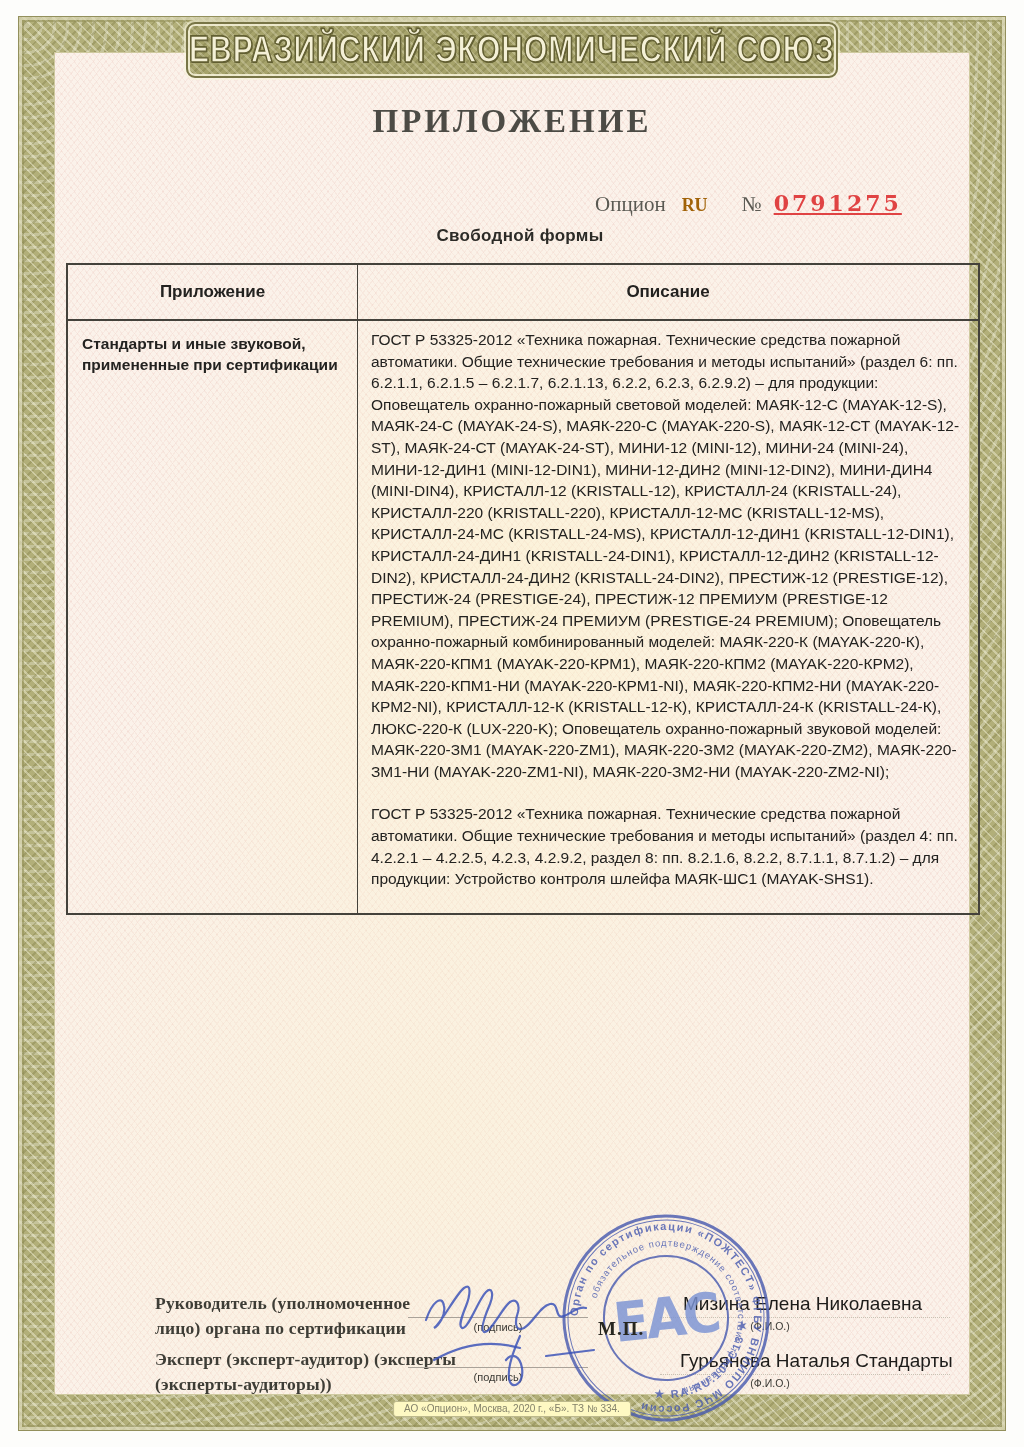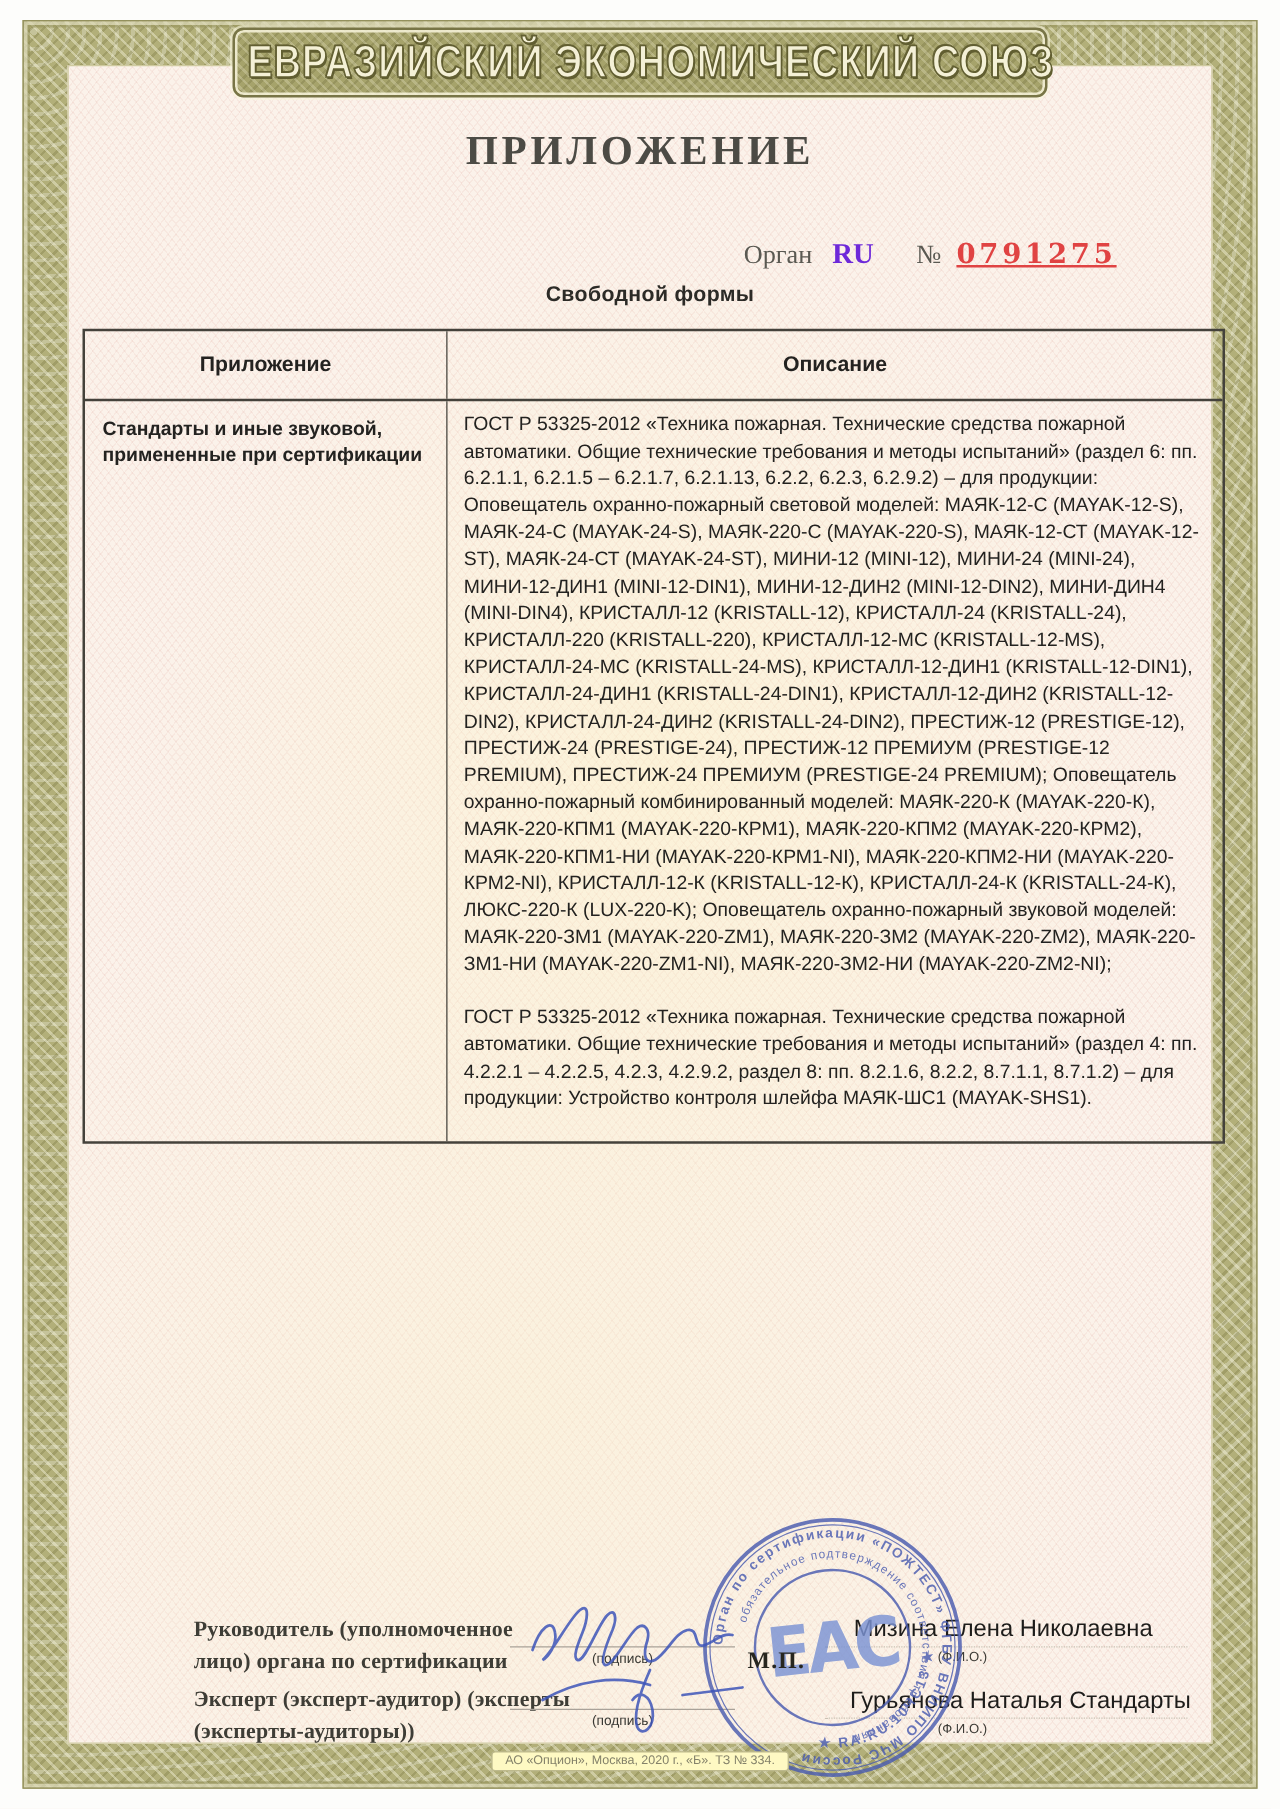--- a/index.html
+++ b/index.html
@@ -33,21 +33,21 @@
   
   .banner{
     position:absolute;left:50%;top:22px;transform:translateX(-50%);
     width:648px;height:52px;border-radius:9px;
     background-color:#a6a36b;
     background-image:
       repeating-linear-gradient(45deg, rgba(244,240,214,.25) 0 2px, rgba(244,240,214,0) 2px 6px),
       repeating-linear-gradient(-45deg, rgba(105,102,55,.25) 0 2px, rgba(105,102,55,0) 2px 6px);
     border:2px solid #787546;
     box-shadow:inset 0 0 0 2px rgba(248,245,220,.85), 0 0 0 2px rgba(248,245,220,.6);
-    display:flex;align-items:center;justify-content:flex-start;
+    display:flex;align-items:center;justify-content:center;
   }
   .banner-text{
     font-family:"Liberation Sans",sans-serif;font-weight:bold;font-size:31px;
     letter-spacing:1px;white-space:nowrap;color:#f4f0d6;
     -webkit-text-stroke:1.1px #615e31;
     text-shadow:1px 1px 0 #615e31, -1px -1px 0 #6b6839;
     transform:scale(.97,1.18);
   }
   .doc-title{
     position:absolute;left:0;top:103px;width:1024px;text-align:center;
@@ -61,21 +61,21 @@
   .cert-no{
     display:inline-block;font-family:"Liberation Sans",sans-serif;font-weight:normal;
     font-size:20px;color:#35342f;letter-spacing:.5px;
     border-bottom:1.5px solid #807e72;padding:0 10px 2px 10px;margin-left:6px;
     vertical-align:baseline;
   }
   .series-row{
     position:absolute;left:595px;top:190px;white-space:nowrap;
     font-family:"Liberation Serif",serif;font-size:21px;color:#5a5952;
   }
-  .series-ru{color:#6d28d9;font-weight:bold;font-size:23px;margin-left:16px;}
+  .series-ru{color:#a16207;font-weight:bold;font-size:18px;margin-left:16px;}
   .series-num-sign{margin-left:34px;}
   .series-digits{
     color:#e04343;font-family:"DejaVu Serif",serif;font-weight:bold;
     font-size:22px;letter-spacing:3px;margin-left:12px;text-decoration:underline;
   }
   .form-type{
     position:absolute;left:0;top:226px;width:1040px;text-align:center;
     font-weight:bold;font-size:17px;color:#2c2b27;letter-spacing:.3px;
   }
   
@@ -131,21 +131,21 @@
   <div class="inner"></div>
 
   <div class="banner">
     <span class="banner-text">ЕВРАЗИЙСКИЙ ЭКОНОМИЧЕСКИЙ СОЮЗ</span>
   </div>
 
   <div class="doc-title">ПРИЛОЖЕНИЕ</div>
 
 
   <div class="series-row">
-    <span>Орган</span><span class="series-ru">RU</span><span class="series-num-sign">№</span><span class="series-digits">0791275</span>
+    <span>Опцион</span><span class="series-ru">RU</span><span class="series-num-sign">№</span><span class="series-digits">0791275</span>
   </div>
 
   <div class="form-type">Свободной формы</div>
 
   <div class="doc-table">
     <div class="t-row t-head">
       <div class="t-col1">Приложение</div>
       <div class="t-col2">Описание</div>
     </div>
     <div class="t-row t-body">

